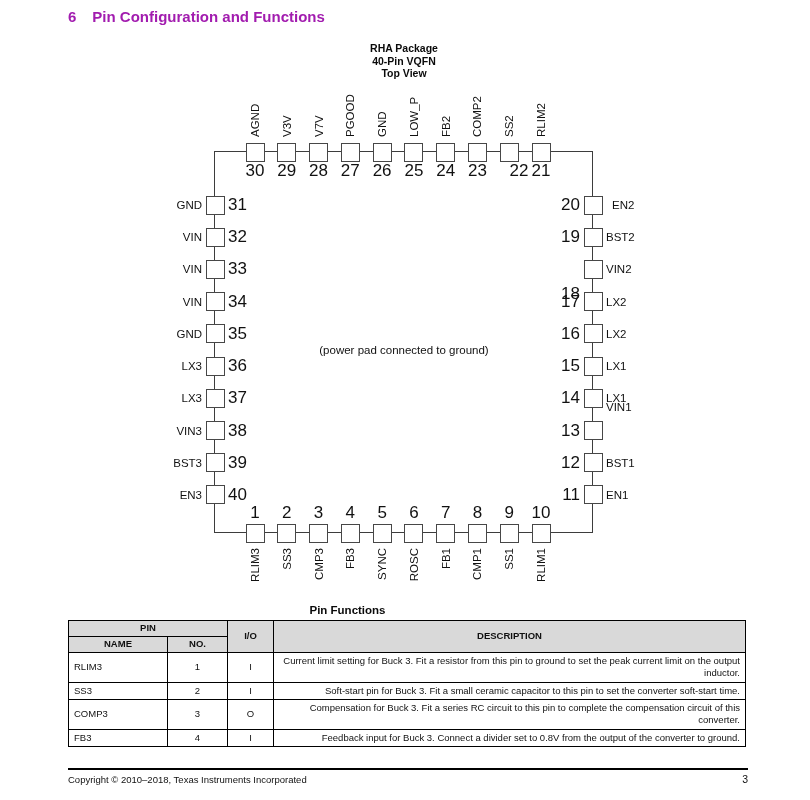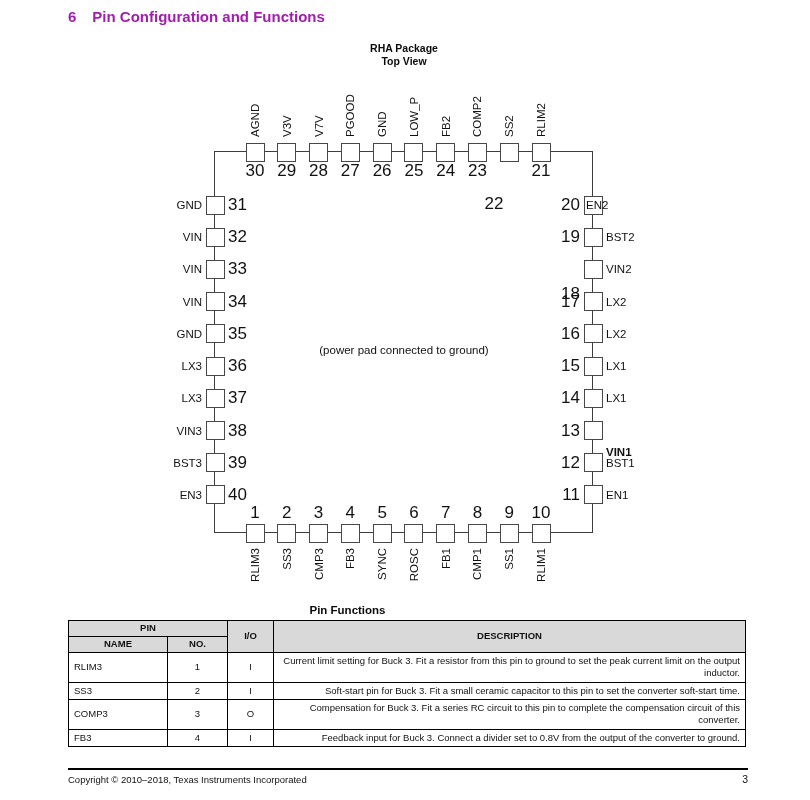--- a/index.html
+++ b/index.html
@@ -44,20 +44,21 @@
 </head>
 <body>
 
 <div class="heading">
   <span class="sec-num">6</span><span>Pin Configuration and Functions</span>
 </div>
 
 <div class="diagram">
   <div class="pkg-label">
     <div>RHA Package</div>
+    <div>40-Pin VQFN</div>
     <div>Top View</div>
   </div>
   <div class="chip-outline"></div>
   <div class="center-note">(power pad connected to ground)</div>
   <div id="pins">
       <div class="sq" style="left: 245.5px; top: 142.5px;"></div>
       <div class="num tc" style="left: 240px; top: 164px;">30</div>
       <div class="lbl vert tl" style="left: 205px; top: 80px;">AGND</div>
       <div class="sq" style="left: 277.28px; top: 142.5px;"></div>
       <div class="num tc" style="left: 271.78px; top: 164px;">29</div>
@@ -74,21 +75,21 @@
       <div class="sq" style="left: 404.4px; top: 142.5px;"></div>
       <div class="num tc" style="left: 398.9px; top: 164px;">25</div>
       <div class="lbl vert tl" style="left: 363.9px; top: 80px;">LOW_P</div>
       <div class="sq" style="left: 436.18px; top: 142.5px;"></div>
       <div class="num tc" style="left: 430.68px; top: 164px;">24</div>
       <div class="lbl vert tl" style="left: 395.68px; top: 80px;">FB2</div>
       <div class="sq" style="left: 467.96px; top: 142.5px;"></div>
       <div class="num tc" style="left: 462.46px; top: 164px;">23</div>
       <div class="lbl vert tl" style="left: 427.46px; top: 80px;">COMP2</div>
       <div class="sq" style="left: 499.74px; top: 142.5px;"></div>
-      <div class="num tc" style="left: 479px; top: 164px; margin-top: 33px;">22</div>
+      <div class="num tc" style="left: 504px; top: 164px;">22</div>
       <div class="lbl vert tl" style="left: 459.24px; top: 80px;">SS2</div>
       <div class="sq" style="left: 531.52px; top: 142.5px;"></div>
       <div class="num tc" style="left: 526.02px; top: 164px;">21</div>
       <div class="lbl vert tl" style="left: 491.02px; top: 80px;">RLIM2</div>
       <div class="sq" style="left: 245.5px; top: 523.5px;"></div>
       <div class="num tc" style="left: 240px; top: 506px;">1</div>
       <div class="lbl vert tr" style="left: 205px; top: 591px;">RLIM3</div>
       <div class="sq" style="left: 277.28px; top: 523.5px;"></div>
       <div class="num tc" style="left: 271.78px; top: 506px;">2</div>
       <div class="lbl vert tr" style="left: 236.78px; top: 591px;">SS3</div>
@@ -141,42 +142,42 @@
       <div class="num tl" style="left: 228px; top: 423.54px;">38</div>
       <div class="lbl w80 tr" style="left: 122px; top: 423.54px;">VIN3</div>
       <div class="sq" style="left: 205.5px; top: 453.26px;"></div>
       <div class="num tl" style="left: 228px; top: 455.76px;">39</div>
       <div class="lbl w80 tr" style="left: 122px; top: 455.76px;">BST3</div>
       <div class="sq" style="left: 205.5px; top: 485.48px;"></div>
       <div class="num tl" style="left: 228px; top: 487.98px;">40</div>
       <div class="lbl w80 tr" style="left: 122px; top: 487.98px;">EN3</div>
       <div class="sq" style="left: 583.5px; top: 195.5px;"></div>
       <div class="num tr" style="left: 550px; top: 198px;">20</div>
-      <div class="lbl tl" style="left: 586px; top: 198px;">EN2</div>
+      <div class="lbl tl" style="left: 612px; top: 198px;">EN2</div>
       <div class="sq" style="left: 583.5px; top: 227.72px;"></div>
       <div class="num tr" style="left: 550px; top: 230.22px;">19</div>
       <div class="lbl tl" style="left: 606px; top: 230.22px;">BST2</div>
       <div class="sq" style="left: 583.5px; top: 259.94px;"></div>
       <div class="num tr" style="left: 550px; top: 262.44px; margin-top: 25px;">18</div>
       <div class="lbl tl" style="left: 606px; top: 262.44px;">VIN2</div>
       <div class="sq" style="left: 583.5px; top: 292.16px;"></div>
       <div class="num tr" style="left: 550px; top: 294.66px;">17</div>
       <div class="lbl tl" style="left: 606px; top: 294.66px;">LX2</div>
       <div class="sq" style="left: 583.5px; top: 324.38px;"></div>
       <div class="num tr" style="left: 550px; top: 326.88px;">16</div>
       <div class="lbl tl" style="left: 606px; top: 326.88px;">LX2</div>
       <div class="sq" style="left: 583.5px; top: 356.6px;"></div>
       <div class="num tr" style="left: 550px; top: 359.1px;">15</div>
       <div class="lbl tl" style="left: 606px; top: 359.1px;">LX1</div>
       <div class="sq" style="left: 583.5px; top: 388.82px;"></div>
       <div class="num tr" style="left: 550px; top: 391.32px;">14</div>
       <div class="lbl tl" style="left: 606px; top: 391.32px;">LX1</div>
       <div class="sq" style="left: 583.5px; top: 421.04px;"></div>
       <div class="num tr" style="left: 550px; top: 423.54px;">13</div>
-      <div class="lbl tl" style="left: 606px; top: 445px; font-weight: bold;">VIN1</div>
+      <div class="lbl tl" style="left: 606px; top: 400px;">VIN1</div>
       <div class="sq" style="left: 583.5px; top: 453.26px;"></div>
       <div class="num tr" style="left: 550px; top: 455.76px;">12</div>
       <div class="lbl tl" style="left: 606px; top: 455.76px;">BST1</div>
       <div class="sq" style="left: 583.5px; top: 485.48px;"></div>
       <div class="num tr" style="left: 550px; top: 487.98px;">11</div>
       <div class="lbl tl" style="left: 606px; top: 487.98px;">EN1</div>
     </div>
 </div>
 
 <div class="table-block">

